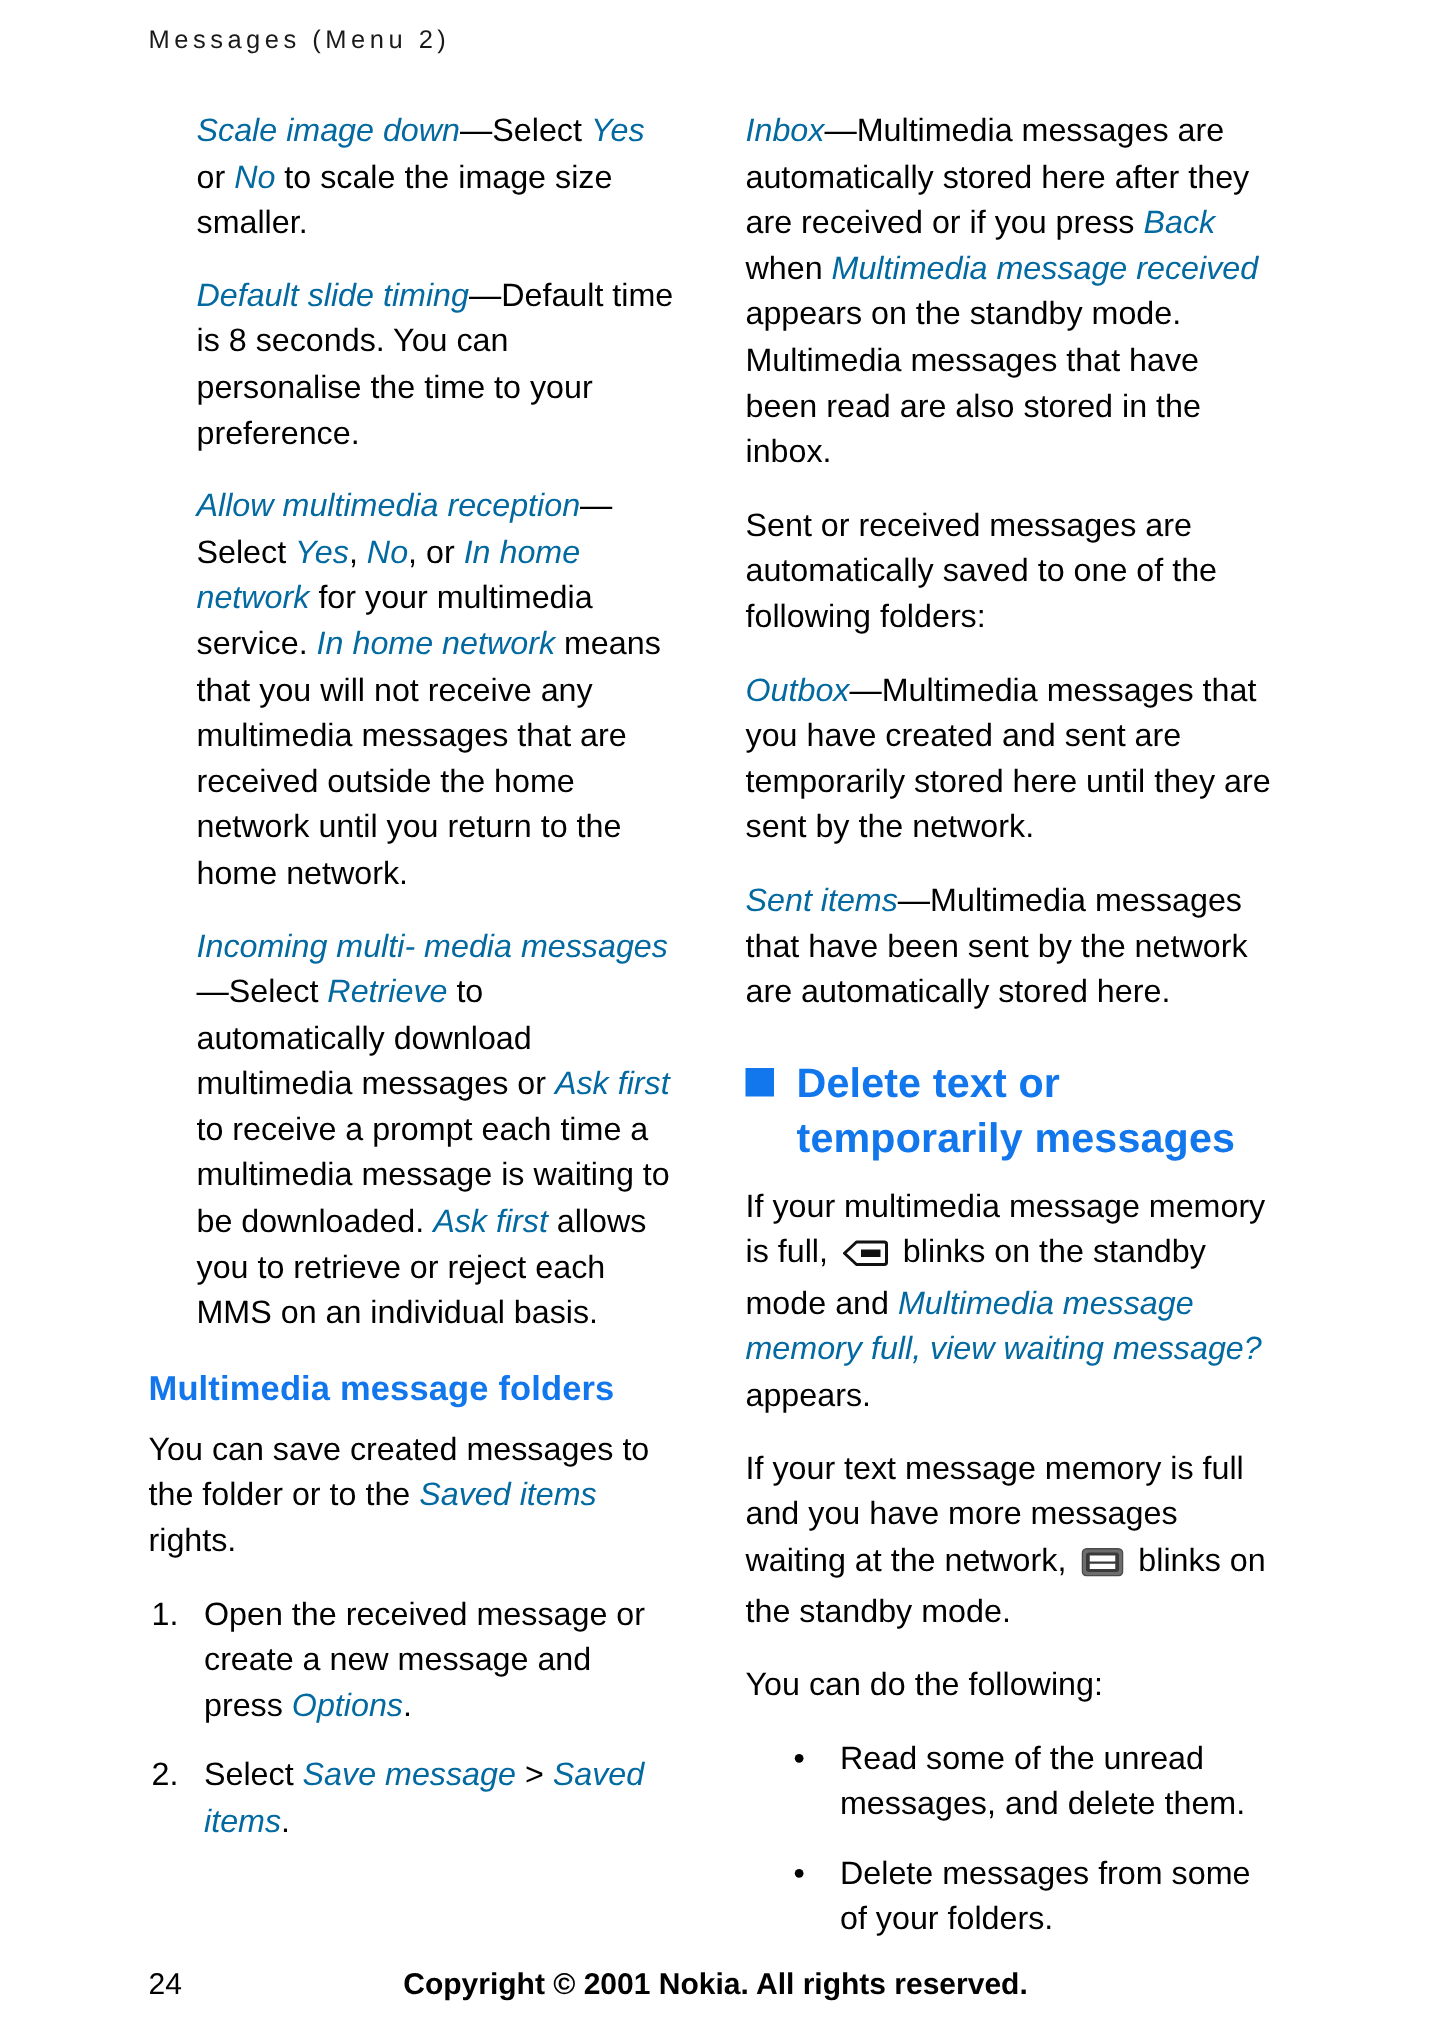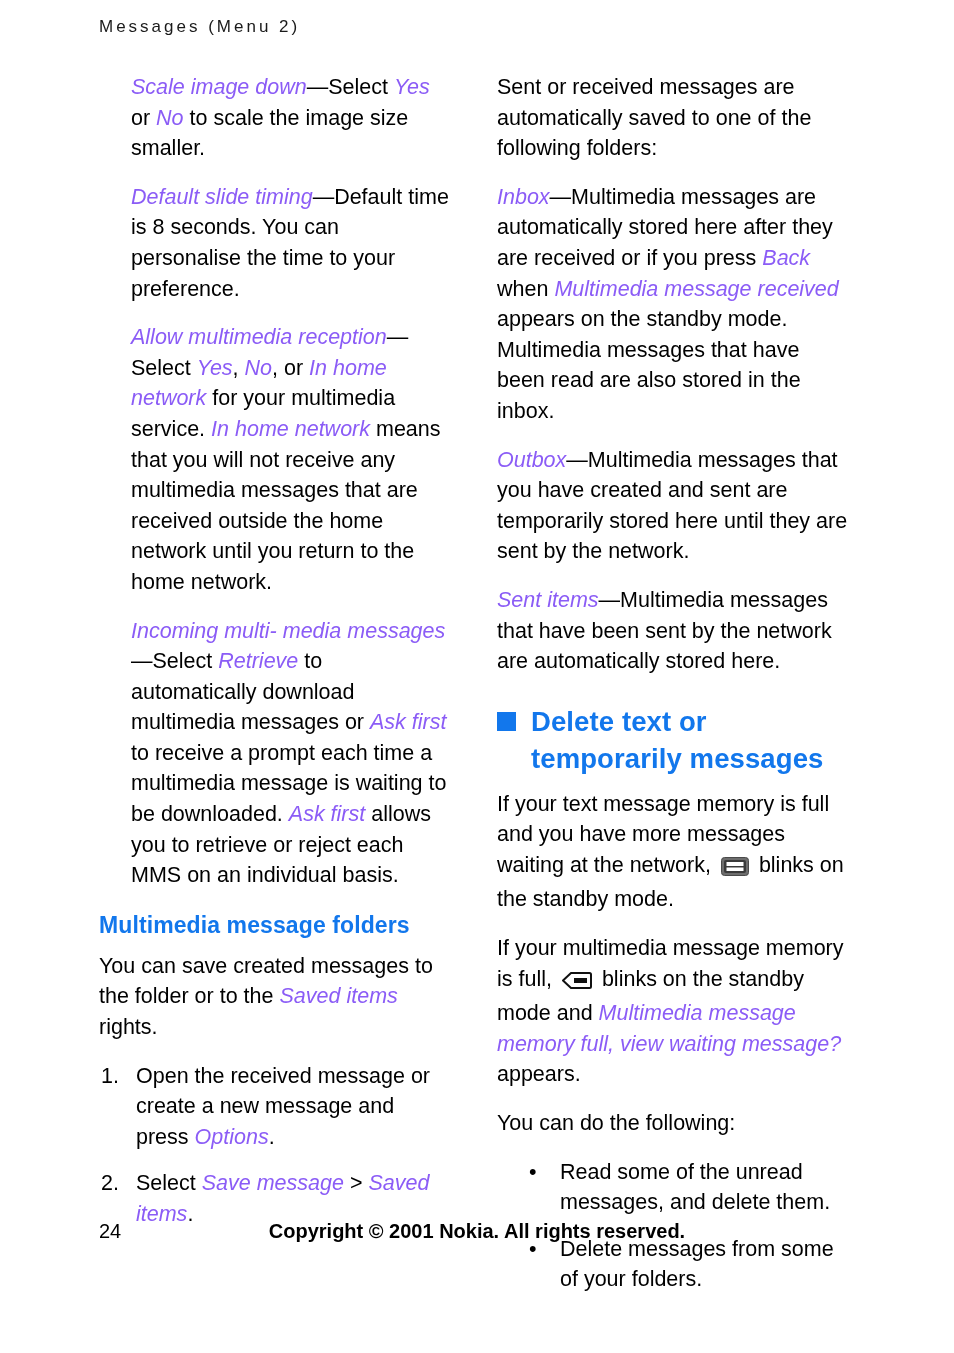--- a/index.html
+++ b/index.html
@@ -54,21 +54,21 @@
     line-height: 30.6px;
     color: #000000;
     text-align: left;
   }
   
   p.def {
     margin-left: 32px;
   }
 
   .term, .ui {
-    color: #8b5cf6;
+    color: #0369a1;
     font-style: italic;
   }
   .dash { font-style: normal; color: #000; }
 
   
   h2.blue-head {
     margin: 10px 0 10px 0;
     font-size: 23px;
     line-height: 32px;
     font-weight: 700;
@@ -139,21 +139,21 @@
   }
   .icon-mms {
     width: 30px;
     height: 19px;
   }
 
   
   .footer {
     position: absolute;
     left: 0;
-    top: 1220px;
+    top: 1312px;
     width: 939px;
     height: 40px;
   }
   .page-number {
     position: absolute;
     left: 99px;
     top: 0;
     font-size: 20px;
     color: #000;
   }
@@ -207,54 +207,54 @@
         </li>
         <li class="body">
           <span class="marker">2.</span><span>Select </span><span class="ui">Save message</span><span> &gt; </span><span class="ui">Saved items</span><span>.</span>
         </li>
       </ol>
 
     </div>
 
     <div class="col col-right">
 
+      <p class="body">
+        <span class="term">Inbox</span><span class="dash">—</span><span>Multimedia messages are automatically stored here after they are received or if you press </span><span class="ui">Back</span><span> when </span><span class="ui">Multimedia message received</span><span> appears on the standby mode. Multimedia messages that have been read are also stored in the inbox.</span>
+      </p>
+
       <p class="body">Sent or received messages are automatically saved to one of the following folders:</p>
-
-      <p class="body">
-        <span class="term">Inbox</span><span class="dash">—</span><span>Multimedia messages are automatically stored here after they are received or if you press </span><span class="ui">Back</span><span> when </span><span class="ui">Multimedia message received</span><span> appears on the standby mode. Multimedia messages that have been read are also stored in the inbox.</span>
-      </p>
 
       <p class="body">
         <span class="term">Outbox</span><span class="dash">—</span><span>Multimedia messages that you have created and sent are temporarily stored here until they are sent by the network.</span>
       </p>
 
       <p class="body">
         <span class="term">Sent items</span><span class="dash">—</span><span>Multimedia messages that have been sent by the network are automatically stored here.</span>
       </p>
 
       <h2 class="chapter-head">
         <span class="sq-bullet"></span><span>Delete text or temporarily messages</span>
       </h2>
+
+      <p class="body">
+        <span>If your multimedia message memory is full, </span><span class="icon-inline"><svg class="icon-mms" viewBox="0 0 30 19" xmlns="http://www.w3.org/2000/svg">
+              <path d="M1 9.5 L9 2 L27.5 2 A1.5 1.5 0 0 1 29 3.5 L29 15.5 A1.5 1.5 0 0 1 27.5 17 L9 17 Z" fill="#ffffff" stroke="#111111" stroke-width="2" stroke-linejoin="round"></path>
+              <rect x="12" y="7" width="13" height="5" fill="#111111"></rect>
+            </svg></span><span> blinks on the standby mode and </span><span class="ui">Multimedia message memory full, view waiting message?</span><span> appears.</span>
+      </p>
 
       <p class="body">
         <span>If your text message memory is full and you have more messages waiting at the network, </span><span class="icon-inline"><svg class="icon-sms" viewBox="0 0 28 19" xmlns="http://www.w3.org/2000/svg">
               <rect x="0.5" y="0.5" width="27" height="18" rx="3" ry="3" fill="#6d6d6d" stroke="#4a4a4a"></rect>
               <rect x="3" y="3" width="22" height="13" rx="2" ry="2" fill="#3a3a3a"></rect>
               <rect x="5.5" y="5" width="17" height="4" fill="#ffffff"></rect>
               <rect x="5.5" y="10.5" width="17" height="3.5" fill="#ffffff"></rect>
             </svg></span><span> blinks on the standby mode.</span>
       </p>
 
-      <p class="body">
-        <span>If your multimedia message memory is full, </span><span class="icon-inline"><svg class="icon-mms" viewBox="0 0 30 19" xmlns="http://www.w3.org/2000/svg">
-              <path d="M1 9.5 L9 2 L27.5 2 A1.5 1.5 0 0 1 29 3.5 L29 15.5 A1.5 1.5 0 0 1 27.5 17 L9 17 Z" fill="#ffffff" stroke="#111111" stroke-width="2" stroke-linejoin="round"></path>
-              <rect x="12" y="7" width="13" height="5" fill="#111111"></rect>
-            </svg></span><span> blinks on the standby mode and </span><span class="ui">Multimedia message memory full, view waiting message?</span><span> appears.</span>
-      </p>
-
       <p class="body">You can do the following:</p>
 
       <ul class="bullist">
         <li class="body">
           <span class="dot-marker">•</span><span>Read some of the unread messages, and delete them.</span>
         </li>
         <li class="body">
           <span class="dot-marker">•</span><span>Delete messages from some of your folders.</span>
         </li>
       </ul>

